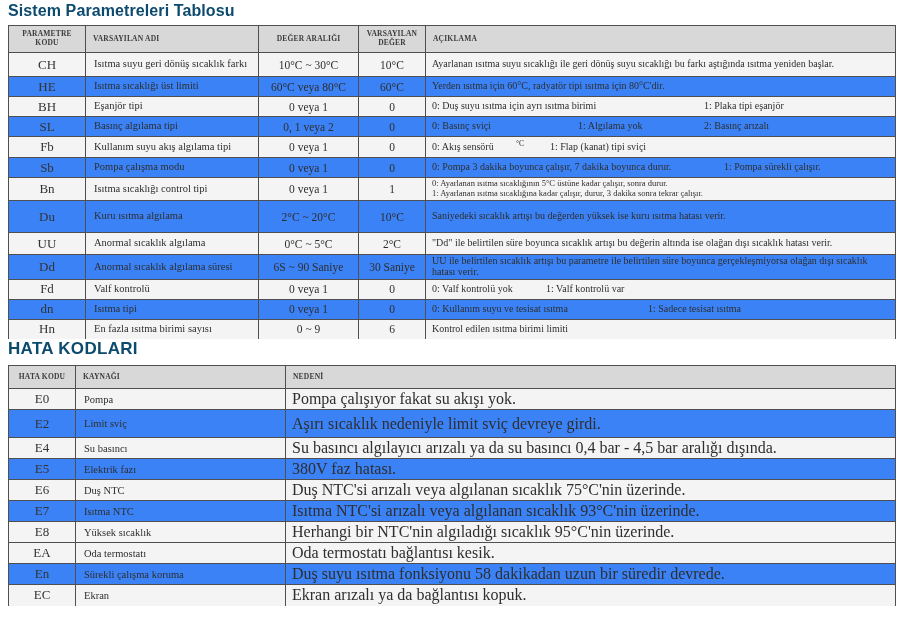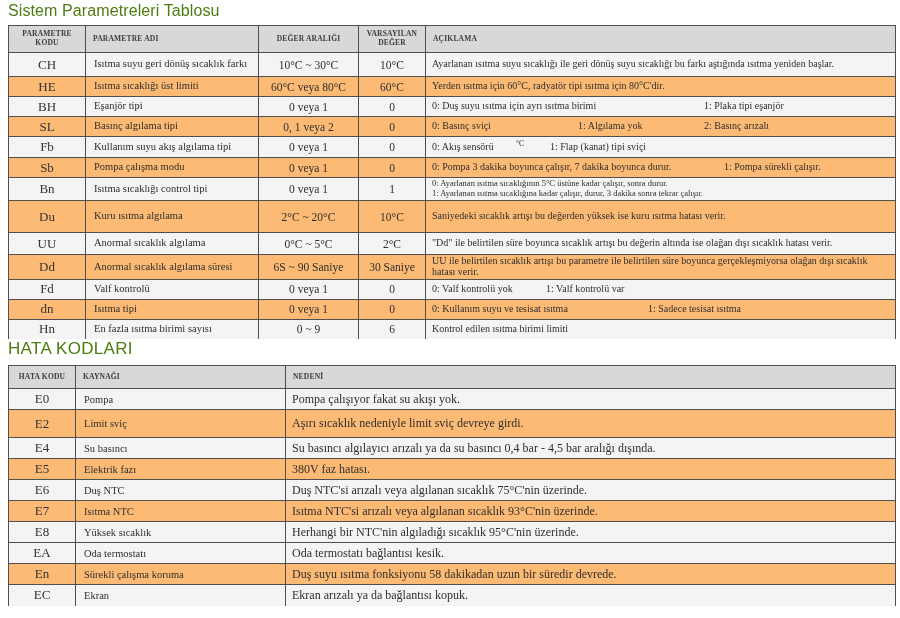--- a/index.html
+++ b/index.html
@@ -1,36 +1,36 @@
 <!DOCTYPE html>
 <html><head>
 <meta charset="utf-8">
 <style>
   html,body{margin:0;padding:0;background:#ffffff;}
   body{width:900px;height:618px;overflow:hidden;font-family:"Liberation Sans",sans-serif;-webkit-font-smoothing:antialiased;}
   .page{position:relative;width:900px;height:618px;background:#fff;}
-  .title{font-weight:normal;color:#4d7c0f;margin:0;padding:0;}
+  .title{font-weight:bold;color:#0c4a6e;margin:0;padding:0;}
   #param-title{position:absolute;left:8px;top:2px;font-size:16px;letter-spacing:0.1px;}
   #error-title{position:absolute;left:8px;top:339px;font-size:17px;letter-spacing:0.3px;}
   table{border-collapse:collapse;table-layout:fixed;position:absolute;left:8px;background:#fff;font-family:Liberation Serif, serif;}
   #param-table{top:25px;width:887px;}
   #error-table{top:365px;width:887px;}
   th,td{border:1px solid #4f4f4f;overflow:hidden;}
   tr:last-child td{border-bottom:none;}
   th{background:#d8d8d8;font-size:7.5px;font-weight:600;color:#3c3c3c;letter-spacing:0.2px;padding:2px 4px;line-height:1.15;}
   th.left{text-align:left;padding-left:7px;}
   tr.light td{background:#f4f4f4;}
-  tr.gray td{background:#fdba74;}
+  tr.gray td{background:#3b82f6;}
   td{color:#2e2e2e;padding:1px 4px;}
   td.code{font-size:13px;text-align:center;color:#333;}
   td.name{font-size:10.5px;text-align:left;padding-left:8px;line-height:1.15;}
   td.range,td.default{font-size:11.5px;text-align:center;}
   td.desc{font-size:10px;text-align:left;padding-left:6px;line-height:1.08;}
   td.source{font-size:10.5px;text-align:left;padding-left:8px;}
-  td.reason{font-size:12px;text-align:left;padding-left:6px;}
+  td.reason{font-size:16px;text-align:left;padding-left:6px;}
   .desc-line{font-size:8.5px;line-height:1.12;white-space:nowrap;}
   .seg{display:inline-block;white-space:nowrap;vertical-align:top;}
   .sup{font-size:7.5px;position:relative;top:-2px;}
   #param-table th:first-child{height:22px;}
   #error-table th:first-child{height:18px;}
 </style>
 </head>
 <body>
 
 <div class="page">
@@ -41,21 +41,21 @@
     <colgroup>
       <col style="width:77px">
         <col style="width:173px">
         <col style="width:100px">
         <col style="width:67px">
         <col style="width:470px">
     </colgroup>
     <thead>
       <tr>
         <th>PARAMETRE KODU</th>
-        <th class="left">PARAMETRE ADI</th>
+        <th class="left">VARSAYILAN ADI</th>
         <th>DEĞER ARALIĞI</th>
         <th>VARSAYILAN DEĞER</th>
         <th class="left">AÇIKLAMA</th>
       </tr>
     </thead>
     <tbody id="param-tbody">
         <tr class="light" style="height: 24px;">
           <td class="code">CH</td>
           <td class="name">Isıtma suyu geri dönüş sıcaklık farkı</td>
           <td class="range">10°C ~ 30°C</td>

